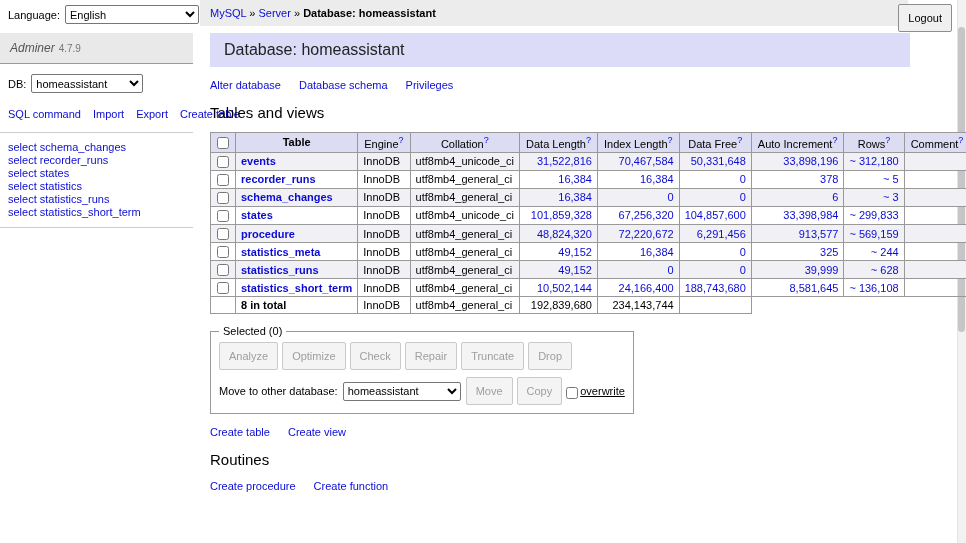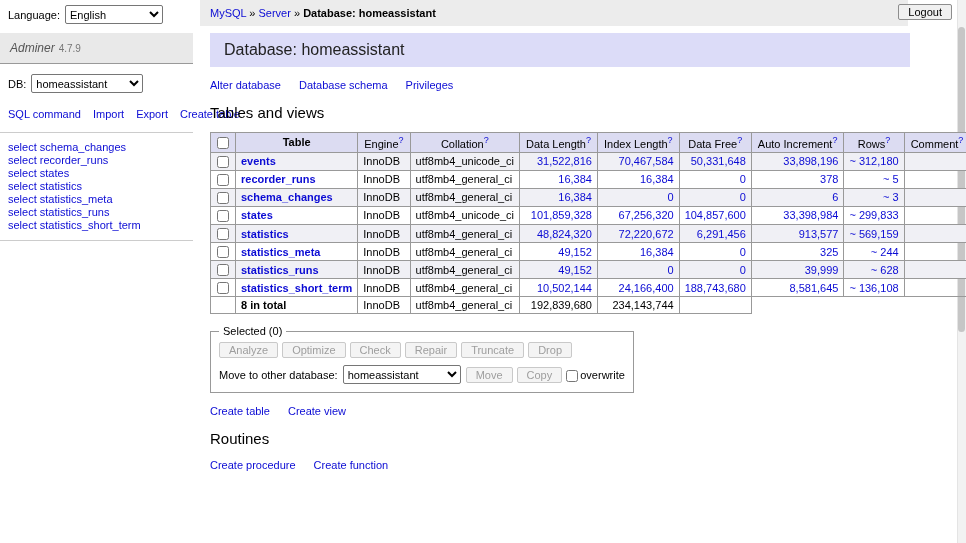--- a/index.html
+++ b/index.html
@@ -10,37 +10,37 @@
   }
   *{box-sizing:border-box;margin:0;padding:0;}
   html,body{width:966px;height:543px;overflow:hidden;}
   body{
     position:relative;background:#fff;color:#000;
     font-family:"Liberation Sans",sans-serif;font-size:11px;
   }
   a{color:var(--link);text-decoration:none;cursor:pointer;}
   button{
     font-family:"Liberation Sans",sans-serif;font-size:11px;
-    height:16px;padding:1px 9px;background:#f0f0f0;
+    height:28px;padding:1px 9px;background:#f0f0f0;
     border:1px solid #8d8d8d;border-radius:2px;color:#000;cursor:pointer;
   }
   button:disabled{color:#9e9e9e;border-color:#c9c9c9;background:#f4f4f4;}
   select{
     font-family:"Liberation Sans",sans-serif;font-size:11px;height:19px;
     border:1px solid #767676;background:#fff;border-radius:2px;
   }
   input[type=text]{
     font-family:"Liberation Sans",sans-serif;font-size:11px;
     width:145px;height:19px;border:1px solid #767676;padding:1px 3px;
   }
   input[type=checkbox]{width:12px;height:12px;vertical-align:middle;}
 
   
   .langbar{position:absolute;left:8px;top:5px;}
-  .langbar select{width:98px;margin-left:5px;}
+  .langbar select{width:134px;margin-left:5px;}
   .breadcrumb{
     position:absolute;left:200px;top:0;width:708px;height:26px;
     background:#ececec;line-height:26px;padding-left:10px;white-space:nowrap;
   }
   .breadcrumb .sep{color:#000;}
   .breadcrumb b{color:#000;font-weight:bold;}
   .logout{position:absolute;right:14px;top:4px;}
 
   
   .scroll-track{position:absolute;right:0;top:0;width:9px;height:543px;background:#f2f2f2;border-left:1px solid #e4e4e4;}
@@ -87,21 +87,21 @@
   tr.odd td{background:var(--row-alt);}
   .c-total{font-weight:bold;}
   .c-totalnum{color:#000;}
   sup.help{color:var(--link);font-size:9px;cursor:pointer;}
 
   .sel-fs{margin-top:11px;}
   .sel-row button{margin-right:4px;}
   .sel-row2{margin-top:7px;white-space:nowrap;}
   .sel-row2 select{width:118px;margin:0 5px;}
   .sel-row2 button{margin-right:4px;}
-  .sel-row2 label{margin-left:2px;}
+  .sel-row2 label{margin-left:2px;text-decoration:underline;}
 </style>
 </head>
 <body>
 
 <div class="langbar">
   <span>Language:</span><select><option>English</option></select>
 </div>
 <div class="breadcrumb"><a href="#">MySQL</a><span class="sep"> » </span><a href="#">Server</a><span class="sep"> » </span><b>Database: homeassistant</b></div>
 <button class="logout">Logout</button>
 
@@ -116,21 +116,20 @@
     <div class="db-row">
       <label>DB:</label><select><option>homeassistant</option></select>
     </div>
     <div class="side-actions"><a href="#">SQL command</a><a href="#">Import</a><a href="#">Export</a><a href="#">Create table</a></div>
     <div class="side-sep"></div>
     <div class="side-tables">
         <a href="#">select schema_changes</a>
         <a href="#">select recorder_runs</a>
         <a href="#">select states</a>
         <a href="#">select statistics</a>
-        <a href="#">select statistics_meta</a>
         <a href="#">select statistics_runs</a>
         <a href="#">select statistics_short_term</a>
       </div>
     <div class="side-sep"></div>
   </div>
 </div>
 
 <div class="content">
   <h2 class="page-title">Database: homeassistant</h2>
 
@@ -198,21 +197,21 @@
           <td class="c-txt">utf8mb4_unicode_ci</td>
           <td class="c-num"><a href="#">101,859,328</a></td>
           <td class="c-num"><a href="#">67,256,320</a></td>
           <td class="c-num"><a href="#">104,857,600</a></td>
           <td class="c-num"><a href="#">33,398,984</a></td>
           <td class="c-num"><a href="#">~ 299,833</a></td>
           <td class="c-comment"></td>
         </tr>
         <tr class="odd">
           <td class="c-check"><input type="checkbox" style=""></td>
-          <td class="c-name"><a href="#" class="tbl-link">statistics</a></td>
+          <td class="c-name"><a href="#" class="tbl-link">procedure</a></td>
           <td class="c-txt">InnoDB</td>
           <td class="c-txt">utf8mb4_general_ci</td>
           <td class="c-num"><a href="#">48,824,320</a></td>
           <td class="c-num"><a href="#">72,220,672</a></td>
           <td class="c-num"><a href="#">6,291,456</a></td>
           <td class="c-num"><a href="#">913,577</a></td>
           <td class="c-num"><a href="#">~ 569,159</a></td>
           <td class="c-comment"></td>
         </tr>
         <tr class="">

